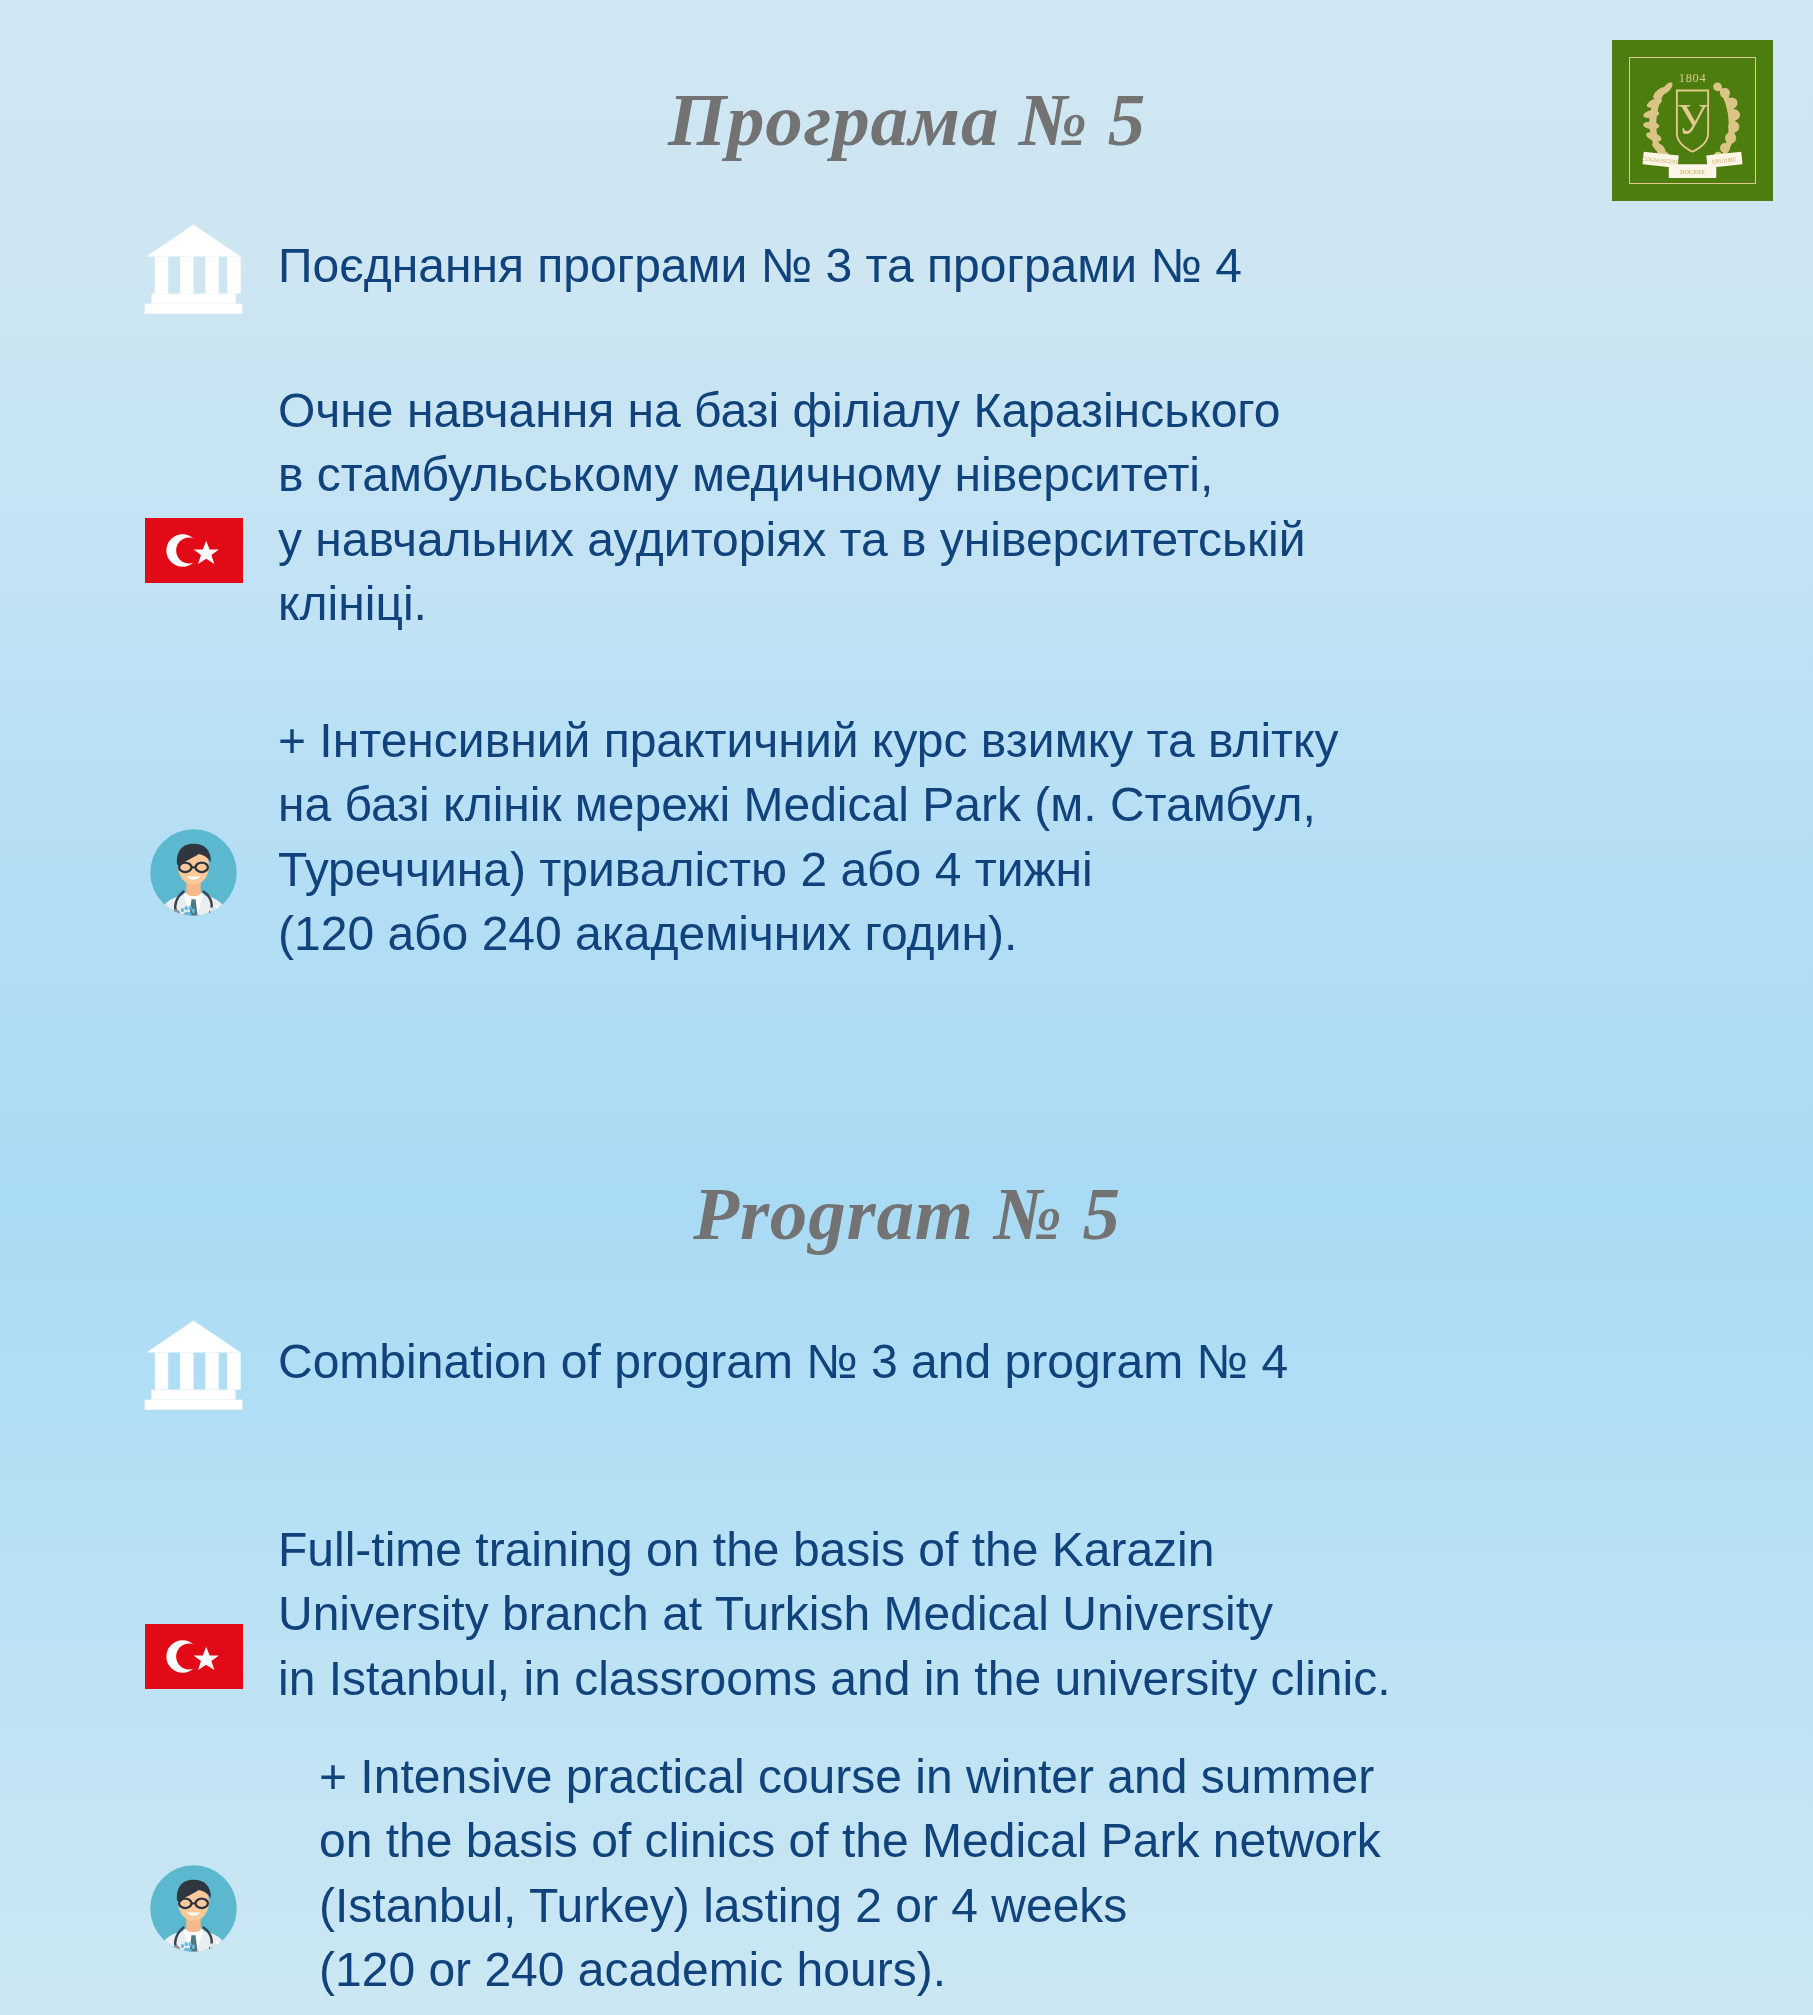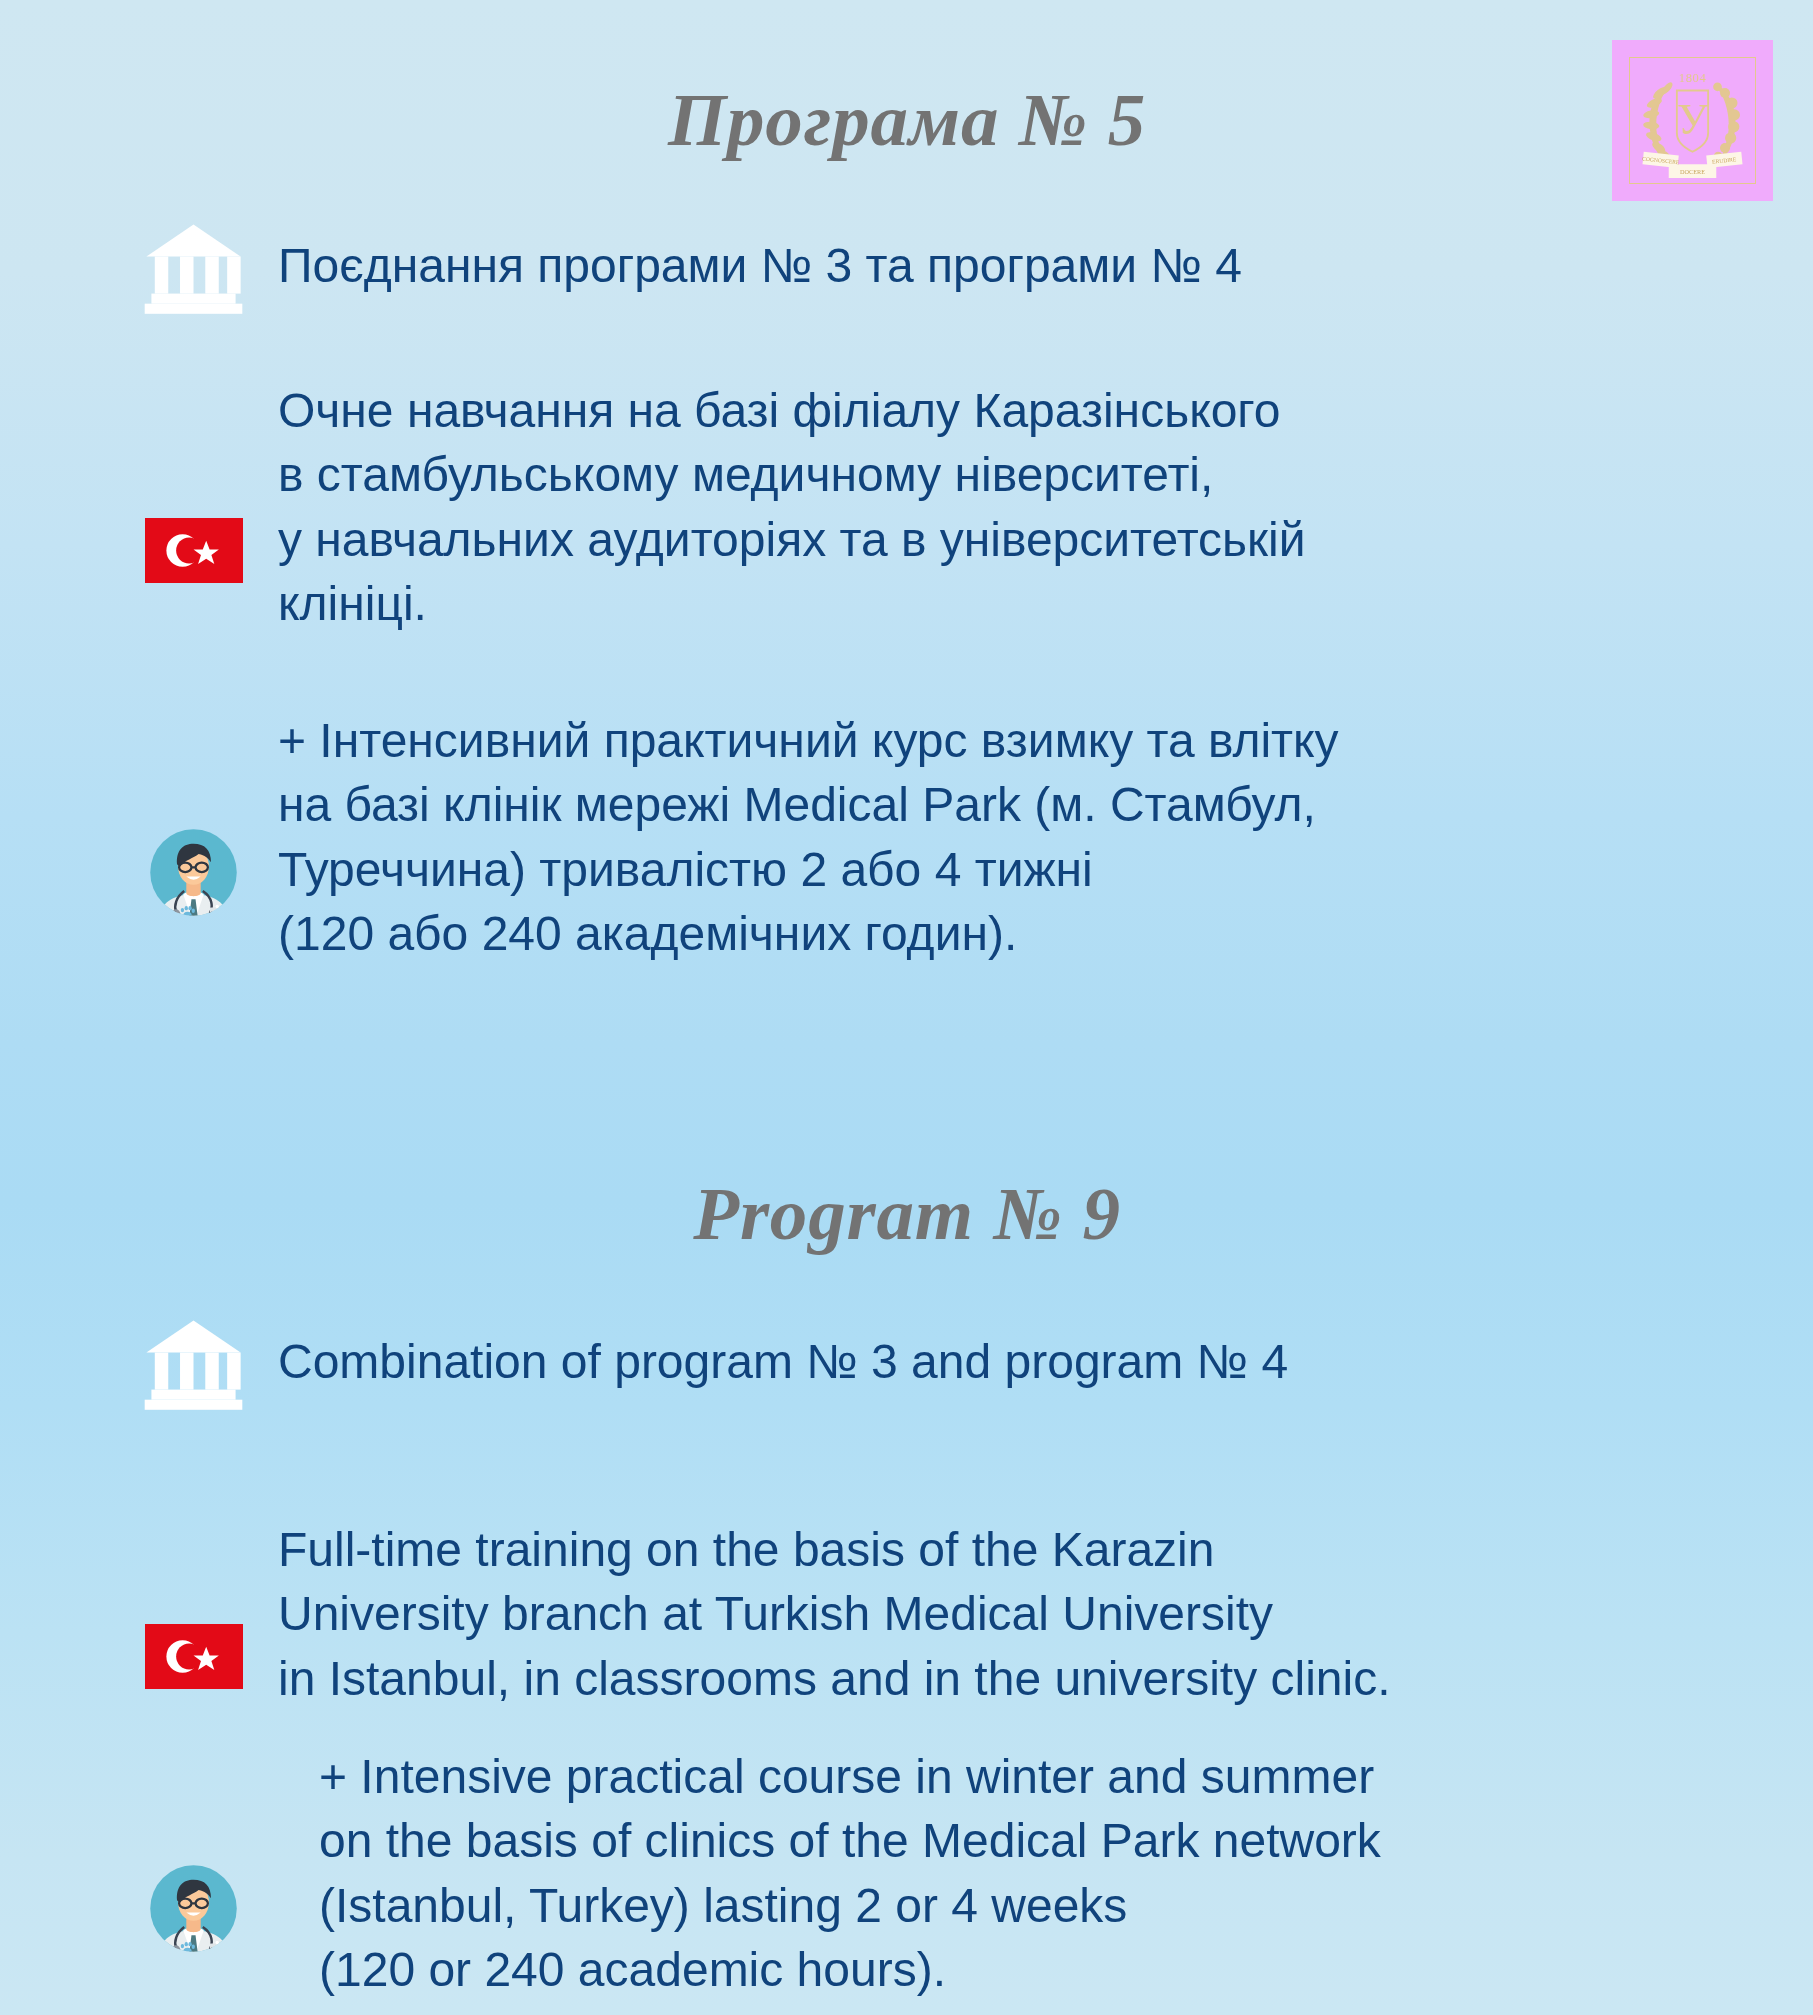--- a/index.html
+++ b/index.html
@@ -33,21 +33,21 @@
     height: 2267px;
   }
 
   
   .crest {
     position: absolute;
     top: 40px;
     left: 1612px;
     width: 161px;
     height: 161px;
-    background: #f0abfc;
+    background: #4d7c0f;
     box-sizing: border-box;
     padding: 17px;
   }
   .crest-inner {
     width: 100%;
     height: 100%;
     border: 1.6px solid #e3c98d;
     box-sizing: border-box;
     position: relative;
     display: flex;
@@ -260,21 +260,21 @@
           <circle cx="73" cy="83" r="1.6" fill="#ffffff"></circle>
         </g>
       </svg>
     </div>
     <div class="text-col">+ Інтенсивний практичний курс взимку та влітку
 на базі клінік мережі Medical Park (м. Стамбул,
 Туреччина) тривалістю 2 або 4 тижні
 (120 або 240 академічних годин).</div>
   </div>
 
-  <div class="heading" id="heading-en">Program № 9</div>
+  <div class="heading" id="heading-en">Program № 5</div>
 
   <div class="block" id="block-en-1">
     <div class="icon-col">
       <svg class="bank-icon" viewBox="0 0 120 110">
         <polygon points="60,4 116,42 4,42" fill="#ffffff"></polygon>
         <rect x="14" y="42" width="16" height="44" fill="#ffffff"></rect>
         <rect x="44" y="42" width="16" height="44" fill="#ffffff"></rect>
         <rect x="74" y="42" width="16" height="44" fill="#ffffff"></rect>
         <rect x="100" y="42" width="16" height="44" fill="#ffffff"></rect>
         <rect x="10" y="86" width="100" height="12" fill="#ffffff"></rect>

